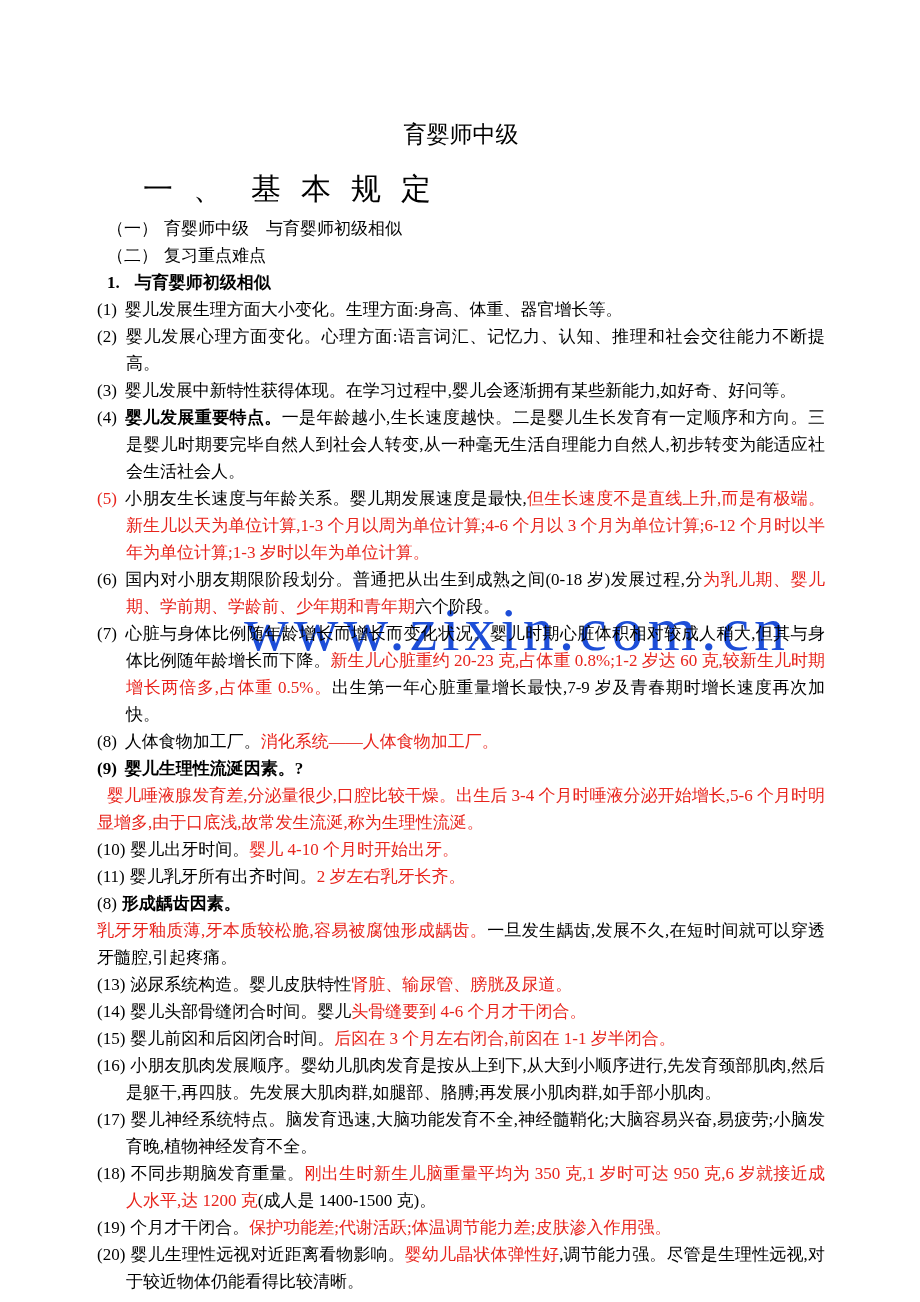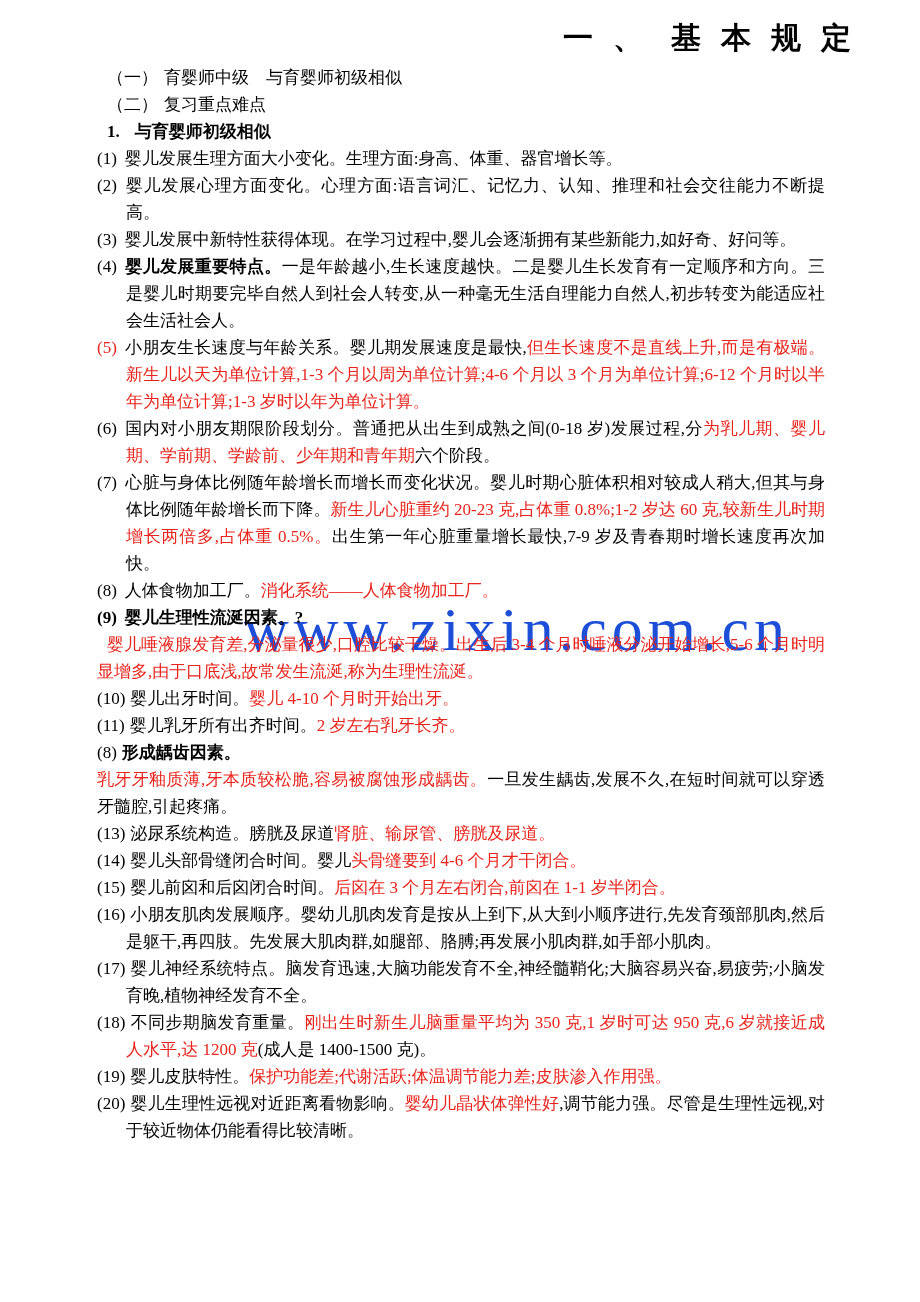--- a/index.html
+++ b/index.html
@@ -25,23 +25,23 @@
   }
   .content { position:relative; z-index:1; padding:0 95px 0 97px; }
   .title {
     margin:0; padding-top:119px;
     text-align:center;
     font-size:23px; line-height:32px;
     font-weight:400;
   }
   .heading {
     margin:18px 0 6px 0;
-    text-align:right;
+    text-align:left;
     font-size:30px; line-height:40px;
-    font-weight:700;
+    font-weight:400;
   }
   .heading-inner { display:inline-block; position:relative; left:46px; letter-spacing:20px; }
   .heading-num { margin-right:8px; }
   .doc-body { margin-top:0; }
   p.line {
     margin:0;
     font-size:17px;
     line-height:27px;
     text-align:justify;
     text-justify:inter-ideograph;
@@ -63,20 +63,21 @@
   p.para-flush { padding-left:0; text-indent:0; }
   .red { color:#e8241c; }
   .bold { font-weight:700;margin-top:8px; }
 </style>
 </head>
 <body>
 
 <div class="page">
   <div class="watermark">www.zixin.com.cn</div>
   <div class="content">
+    <h1 class="title">育婴师中级</h1>
     <h2 class="heading">
       <span class="heading-inner"><span class="heading-num">一、</span><span>基本规定</span></span>
     </h2>
     <div class="doc-body">
         <p class="line intro"><span class="label">（一）</span><span>育婴师中级　与育婴师初级相似</span></p>
         <p class="line intro"><span class="label">（二）</span><span>复习重点难点</span></p>
         <p class="line intro-num"><span class="label">1.</span><span>与育婴师初级相似</span></p>
         <p class="line item"><span class="label">(1)</span><span>婴儿发展生理方面大小变化。生理方面:身高、体重、器官增长等。</span></p>
         <p class="line item"><span class="label">(2)</span><span>婴儿发展心理方面变化。心理方面:语言词汇、记忆力、认知、推理和社会交往能力不断提高。</span></p>
         <p class="line item"><span class="label">(3)</span><span>婴儿发展中新特性获得体现。在学习过程中,婴儿会逐渐拥有某些新能力,如好奇、好问等。</span></p>
@@ -84,23 +85,23 @@
         <p class="line item"><span class="label red">(5)</span><span>小朋友生长速度与年龄关系。婴儿期发展速度是最快,</span><span class="red">但生长速度不是直线上升,而是有极端。新生儿以天为单位计算,1-3 个月以周为单位计算;4-6 个月以 3 个月为单位计算;6-12 个月时以半年为单位计算;1-3 岁时以年为单位计算。</span></p>
         <p class="line item"><span class="label">(6)</span><span>国内对小朋友期限阶段划分。普通把从出生到成熟之间(0-18 岁)发展过程,分</span><span class="red">为乳儿期、婴儿期、学前期、学龄前、少年期和青年期</span><span>六个阶段。</span></p>
         <p class="line item"><span class="label">(7)</span><span>心脏与身体比例随年龄增长而增长而变化状况。婴儿时期心脏体积相对较成人稍大,但其与身体比例随年龄增长而下降。</span><span class="red">新生儿心脏重约 20-23 克,占体重 0.8%;1-2 岁达 60 克,较新生儿时期增长两倍多,占体重 0.5%。</span><span>出生第一年心脏重量增长最快,7-9 岁及青春期时增长速度再次加快。</span></p>
         <p class="line item"><span class="label">(8)</span><span>人体食物加工厂。</span><span class="red">消化系统——人体食物加工厂。</span></p>
         <p class="line item"><span class="label bold">(9)</span><span class="bold">婴儿生理性流涎因素。?</span></p>
         <p class="line para-indent"><span class="red">婴儿唾液腺发育差,分泌量很少,口腔比较干燥。出生后 3-4 个月时唾液分泌开始增长,5-6 个月时明显增多,由于口底浅,故常发生流涎,称为生理性流涎。</span></p>
         <p class="line item2"><span class="label">(10)</span><span>婴儿出牙时间。</span><span class="red">婴儿 4-10 个月时开始出牙。</span></p>
         <p class="line item2"><span class="label">(11)</span><span>婴儿乳牙所有出齐时间。</span><span class="red">2 岁左右乳牙长齐。</span></p>
         <p class="line item2"><span class="label">(8)</span><span class="bold">形成龋齿因素。</span></p>
         <p class="line para-flush"><span class="red">乳牙牙釉质薄,牙本质较松脆,容易被腐蚀形成龋齿。</span><span>一旦发生龋齿,发展不久,在短时间就可以穿透牙髓腔,引起疼痛。</span></p>
-        <p class="line item2"><span class="label">(13)</span><span>泌尿系统构造。膀胱及尿道</span><span class="red">肾脏、输尿管、膀胱及尿道。</span></p>
+        <p class="line item2"><span class="label">(13)</span><span>泌尿系统构造。婴儿皮肤特性</span><span class="red">肾脏、输尿管、膀胱及尿道。</span></p>
         <p class="line item2"><span class="label">(14)</span><span>婴儿头部骨缝闭合时间。婴儿</span><span class="red">头骨缝要到 4-6 个月才干闭合。</span></p>
         <p class="line item2"><span class="label">(15)</span><span>婴儿前囟和后囟闭合时间。</span><span class="red">后囟在 3 个月左右闭合,前囟在 1-1 岁半闭合。</span></p>
         <p class="line item2"><span class="label">(16)</span><span>小朋友肌肉发展顺序。婴幼儿肌肉发育是按从上到下,从大到小顺序进行,先发育颈部肌肉,然后是躯干,再四肢。先发展大肌肉群,如腿部、胳膊;再发展小肌肉群,如手部小肌肉。</span></p>
         <p class="line item2"><span class="label">(17)</span><span>婴儿神经系统特点。脑发育迅速,大脑功能发育不全,神经髓鞘化;大脑容易兴奋,易疲劳;小脑发育晚,植物神经发育不全。</span></p>
         <p class="line item2"><span class="label">(18)</span><span>不同步期脑发育重量。</span><span class="red">刚出生时新生儿脑重量平均为 350 克,1 岁时可达 950 克,6 岁就接近成人水平,达 1200 克</span><span>(成人是 1400-1500 克)。</span></p>
-        <p class="line item2"><span class="label">(19)</span><span>婴儿皮肤特性。</span><span class="red">保护功能差;代谢活跃;体温调节能力差;皮肤渗入作用强。</span></p>
+        <p class="line item2"><span class="label">(19)</span><span>个月才干闭合。</span><span class="red">保护功能差;代谢活跃;体温调节能力差;皮肤渗入作用强。</span></p>
         <p class="line item2"><span class="label">(20)</span><span>婴儿生理性远视对近距离看物影响。</span><span class="red">婴幼儿晶状体弹性好</span><span>,调节能力强。尽管是生理性远视,对于较近物体仍能看得比较清晰。</span></p>
       </div>
   </div>
 </div>
 
 </body></html>

